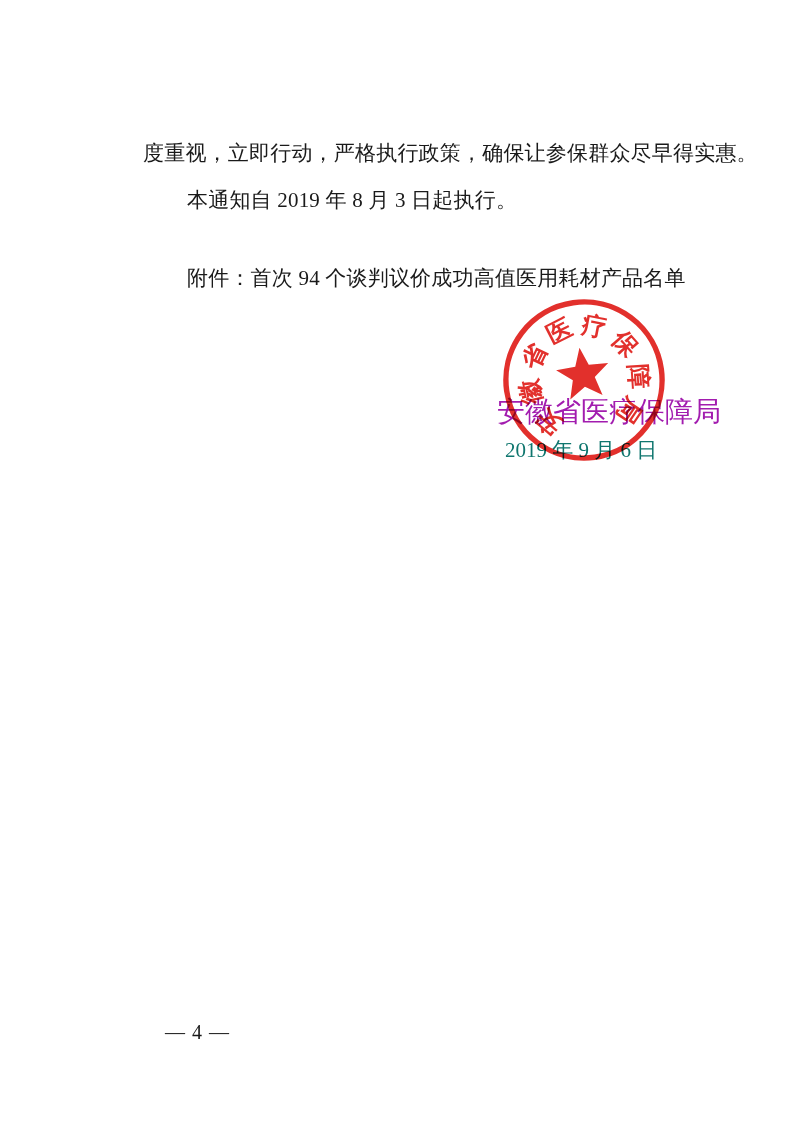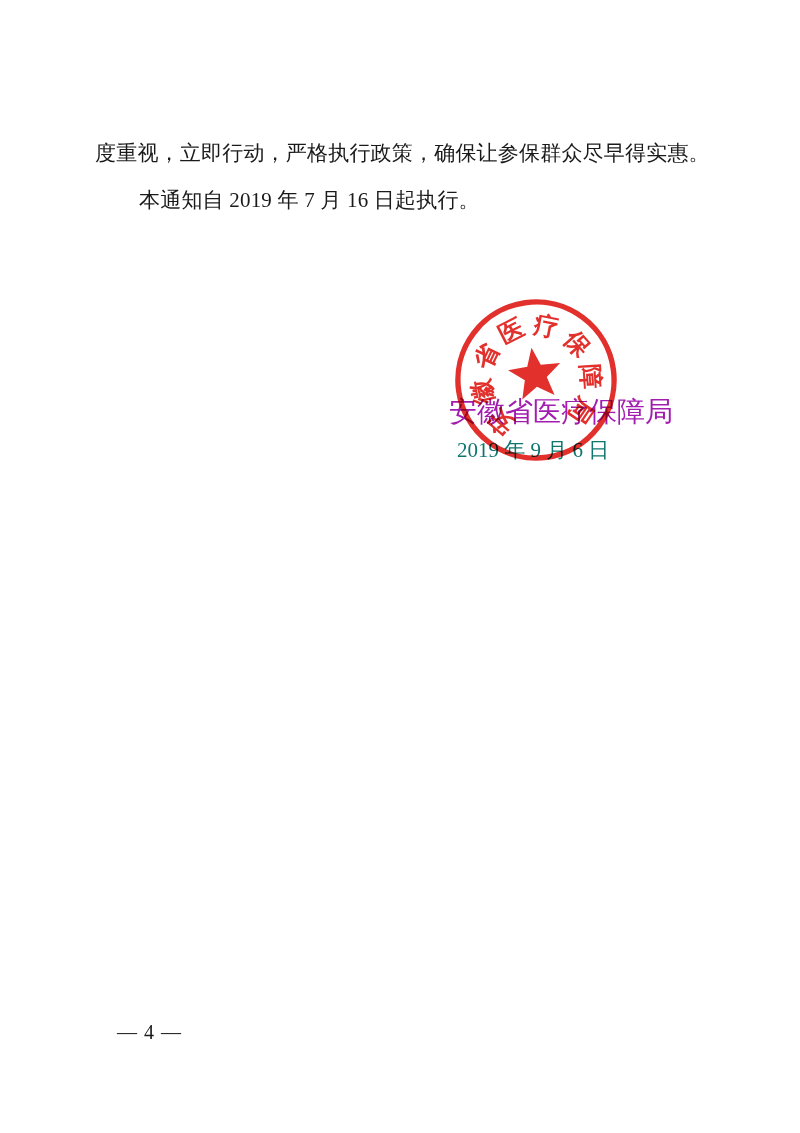--- a/index.html
+++ b/index.html
@@ -7,20 +7,21 @@
   body {
     background: #ffffff;
     font-family: "Liberation Serif", "DejaVu Serif", serif;
     position: relative;
     overflow: hidden;
   }
   .page {
     position: absolute;
     inset: 0;
     background: #ffffff;
+    margin-left: 48px;
   }
   .body-text {
     position: absolute;
     color: #1a1a1a;
     font-size: 21px;
     line-height: 1.1;
     white-space: nowrap;
     letter-spacing: 0.2px;
   }
   .p1 { left: 95px;  top: 142px; }
@@ -64,22 +65,23 @@
     white-space: nowrap;
   }
 </style>
 </head>
 <body>
 
 <div class="page">
 
   <p class="body-text p1">度重视，立即行动，严格执行政策，确保让参保群众尽早得实惠。</p>
 
-  <p class="body-text p2">本通知自 2019 年 7 月 16 日起执行。</p>
+  <p class="body-text p2">本通知自 2019 年 8 月 3 日起执行。</p>
 
+  <p class="body-text attachment">附件：首次 94 个谈判议价成功高值医用耗材产品名单</p>
 
   <div class="signature">安徽省医疗保障局</div>
 
   <div class="date-line">2019 年 9 月 6 日</div>
 
   <div class="seal">
     <svg viewBox="0 0 170 170" xmlns="http://www.w3.org/2000/svg">
       <circle cx="85" cy="85" r="79" fill="none" stroke-width="5.5" stroke="#e0201c"></circle>
       <polygon points="85,52 91.9,70.5 111.6,71.3 96.2,83.6 101.5,102.7 85,91.8 68.5,102.7 73.8,83.6 58.4,71.3 78.1,70.5" fill="#e0201c"></polygon>
       <g class="seal-arc" fill="#e0201c">

